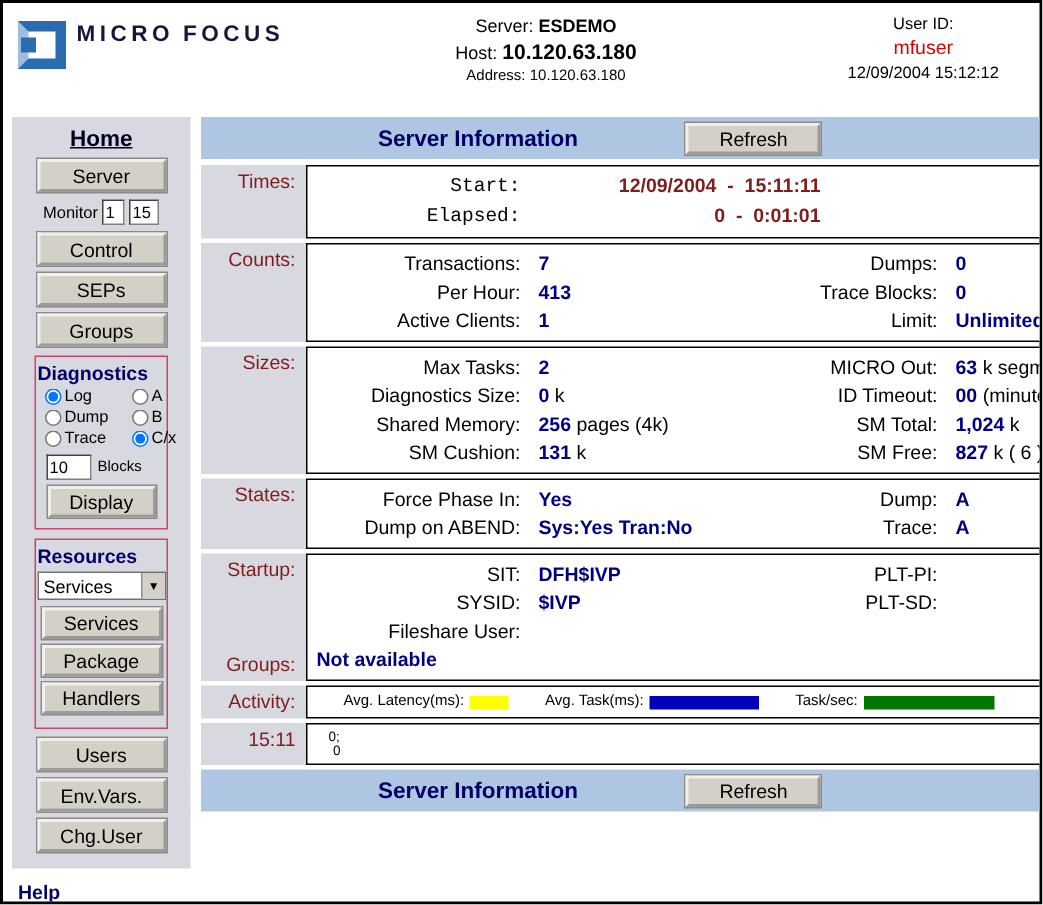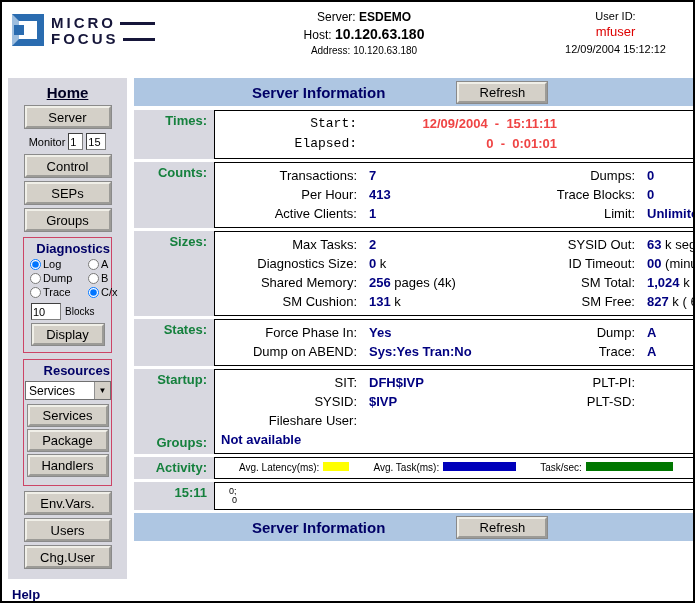--- a/index.html
+++ b/index.html
@@ -5,21 +5,21 @@
   * { margin:0; padding:0; box-sizing:border-box; }
   html,body { background:#fff; }
   body { width:695px; height:603px; font-family:"Liberation Sans", sans-serif; font-size:13px; color:#000; }
   .page { width:695px; height:603px; border:2px solid #000; background:#fff; overflow:hidden; }
 
   
   .topbar { display:flex; height:74px; padding:6px 10px 2px 10px; }
   .logo { width:168px; display:flex; align-items:flex-start; gap:7px; padding-top:6px; }
   .logo-mark { width:32px; height:32px; border:7px solid #2a6cb0; border-left-color:#9dbedf; position:relative; background:#fff; }
   .logo-mark .inner-sq { position:absolute; left:-5px; top:4px; width:10px; height:10px; background:#2a6cb0; }
-  .logo-text { display:flex; flex-direction:column; gap:2px; padding-top:2px; width:104px; }
+  .logo-text { display:flex; gap:2px; padding-top:2px; width:104px; }
   .logo-row { display:flex; align-items:center; gap:4px; font-weight:bold; font-size:15px; letter-spacing:3px; color:#16163a; line-height:14px; }
   .logo-bar { flex:1; height:3px; background:#16163a; }
   .head-center { flex:1; text-align:center; padding-top:2px; }
   .hc-line1 { font-size:12px; }
   .hc-line1 .big { font-size:12px; font-weight:bold; }
   .hc-line2 { font-size:12px; margin-top:2px; }
   .hc-line2 .med { font-size:14px; font-weight:bold; }
   .hc-line3 { font-size:10px; margin-top:3px; }
   .head-right { width:135px; text-align:center; padding-top:2px; }
   .hr-label { font-size:11px; }
@@ -31,55 +31,55 @@
   .left-col { width:119px; flex:none; }
   .sidebar { background:#d8d8e0; padding:4px 12px 6px; }
   .home { text-align:center; font-size:15px; font-weight:bold; color:#000022; margin:2px 0 4px; }
   .home span { text-decoration:underline; }
   .btn { display:block; background:#d4d0c8; border:2px outset #f0efe8; box-shadow:0 0 0 1px #8a8a8a; font-family:"Liberation Sans", sans-serif; font-size:13px; color:#000; cursor:pointer; }
   .sidebtn { width:86px; height:22px; margin:5px auto; }
   .monitor-row { display:flex; align-items:center; justify-content:center; gap:3px; font-size:11px; margin:4px 0; }
   .tiny-input { border:1px solid #808080; border-top:1px solid #404040; border-left:1px solid #404040; background:#fff; font-size:11px; height:17px; padding:0 1px; font-family:"Liberation Sans", sans-serif; }
   .mon1 { width:15px; } .mon2 { width:20px; }
   .redbox { border:1px solid #cc4466; margin:6px 3px; padding:3px 1px 5px; }
-  .box-title { text-align:right; font-weight:bold; color:#000066; font-size:13px; margin-bottom:2px; }
+  .box-title { text-align:left; font-weight:bold; color:#000066; font-size:13px; margin-bottom:2px; }
   .radio-grid { display:grid; grid-template-columns:58px 46px; font-size:11px; row-gap:2px; padding-left:5px; }
   .radio-item { display:flex; align-items:center; gap:2px; cursor:pointer; }
   .radio-item input { width:11px; height:11px; margin:0; }
   .blocks-row { display:flex; align-items:center; gap:4px; margin:5px 0 2px 6px; font-size:10px; }
   .blocks-input { width:30px; }
   .display-btn { width:72px; height:21px; margin:4px auto 2px; }
   .fake-select { width:86px; height:19px; margin:3px auto 5px; background:#fff; border:1px solid #707070; display:flex; align-items:center; font-size:12px; cursor:pointer; }
   .sel-text { flex:1; padding-left:3px; }
   .sel-arrow { width:16px; height:17px; background:#d4d0c8; border-left:1px solid #909090; font-size:8px; text-align:center; line-height:17px; color:#000; }
   .resbtn { width:80px; height:21px; margin:4px auto; }
   .help-label { font-weight:bold; color:#000066; font-size:13px; margin:8px 0 2px 4px; }
 
   
   .main { flex:1; margin-left:7px; margin-right:1px; }
   .bluebar { height:28px; background:#aec6e2; display:flex; align-items:center; margin-bottom:4px; }
   .bar-title { font-size:15px; font-weight:bold; color:#000066; margin-left:118px; }
   .refresh-btn { width:90px; height:21px; margin-left:72px; }
   .section { display:flex; margin-bottom:3px; align-items:stretch; }
-  .slabel { width:80px; flex:none; background:#d8d8e0; color:#15803d; font-weight:bold; font-size:13px; text-align:right; padding:3px 7px 0 0; }
+  .slabel { width:70px; flex:none; background:#d8d8e0; color:#7f1d1d; font-weight:normal; font-size:13px; text-align:right; padding:3px 7px 0 0; }
   .slabel.two { display:flex; flex-direction:column; justify-content:space-between; padding-bottom:4px; }
   .slabel.two span { text-align:right; }
   .scontent { flex:1; border:1px solid #000; background:#fff; padding:3px 6px 4px; }
   .trow { display:grid; grid-template-columns:148px 188px; line-height:20px; }
   .tk { text-align:right; padding-right:12px;font-family:Liberation Mono, monospace; }
-  .tv { font-weight:bold; color:#ef4444; text-align:right; white-space:pre; }
+  .tv { font-weight:bold; color:#7f1d1d; text-align:right; white-space:pre; }
   .prow { display:grid; grid-template-columns:148px 126px 152px 1fr; line-height:19px; }
   .pk { text-align:right; padding-right:12px; white-space:nowrap; }
   .pv { font-weight:bold; color:#000080; white-space:nowrap; }
   .sfx { font-weight:normal; color:#000; }
   .groups-row { line-height:19px; }
   .activity-content { display:flex; align-items:center; gap:6px; font-size:10px; padding:4px 6px 5px 24px; }
   .legend-label { white-space:nowrap; }
   .legend-bar { display:inline-block; height:9px; }
-  .legend-item { display:flex; align-items:flex-start; gap:4px; margin-right:18px; }
+  .legend-item { display:flex; align-items:flex-end; gap:4px; margin-right:18px; }
   .timeline-content { font-size:9px; line-height:9px; padding:4px 6px 4px 14px; }
   .timeline-content div:last-child { padding-left:3px; }
 </style>
 </head>
 <body>
 
 <div class="page">
 
   <div class="topbar">
     <div class="logo">
@@ -163,22 +163,22 @@
           <div class="box-title">Resources</div>
           <div class="fake-select">
             <span class="sel-text">Services</span>
             <span class="sel-arrow">▼</span>
           </div>
           <button class="btn resbtn">Services</button>
           <button class="btn resbtn">Package</button>
           <button class="btn resbtn">Handlers</button>
         </div>
 
+        <button class="btn sidebtn">Users</button>
         <button class="btn sidebtn">Env.Vars.</button>
-        <button class="btn sidebtn">Users</button>
         <button class="btn sidebtn">Chg.User</button>
       </div>
       <div class="help-label">Help</div>
 
     </div>
 
     <div class="main">
 
       <div class="bluebar">
         <span class="bar-title">Server Information</span>
@@ -222,21 +222,21 @@
             </div>
         </div>
       </div>
 
       <div class="section">
         <div class="slabel">Sizes:</div>
         <div class="scontent">
           <div class="prow">
               <span class="pk">Max Tasks:</span>
               <span class="pv"><span>2</span> <span class="sfx"></span></span>
-              <span class="pk">SYSID Out:</span>
+              <span class="pk">MICRO Out:</span>
               <span class="pv"><span>63</span> <span class="sfx">k segments</span></span>
             </div>
           <div class="prow">
               <span class="pk">Diagnostics Size:</span>
               <span class="pv"><span>0</span> <span class="sfx">k</span></span>
               <span class="pk">ID Timeout:</span>
               <span class="pv"><span>00</span> <span class="sfx">(minutes)</span></span>
             </div>
           <div class="prow">
               <span class="pk">Shared Memory:</span>

